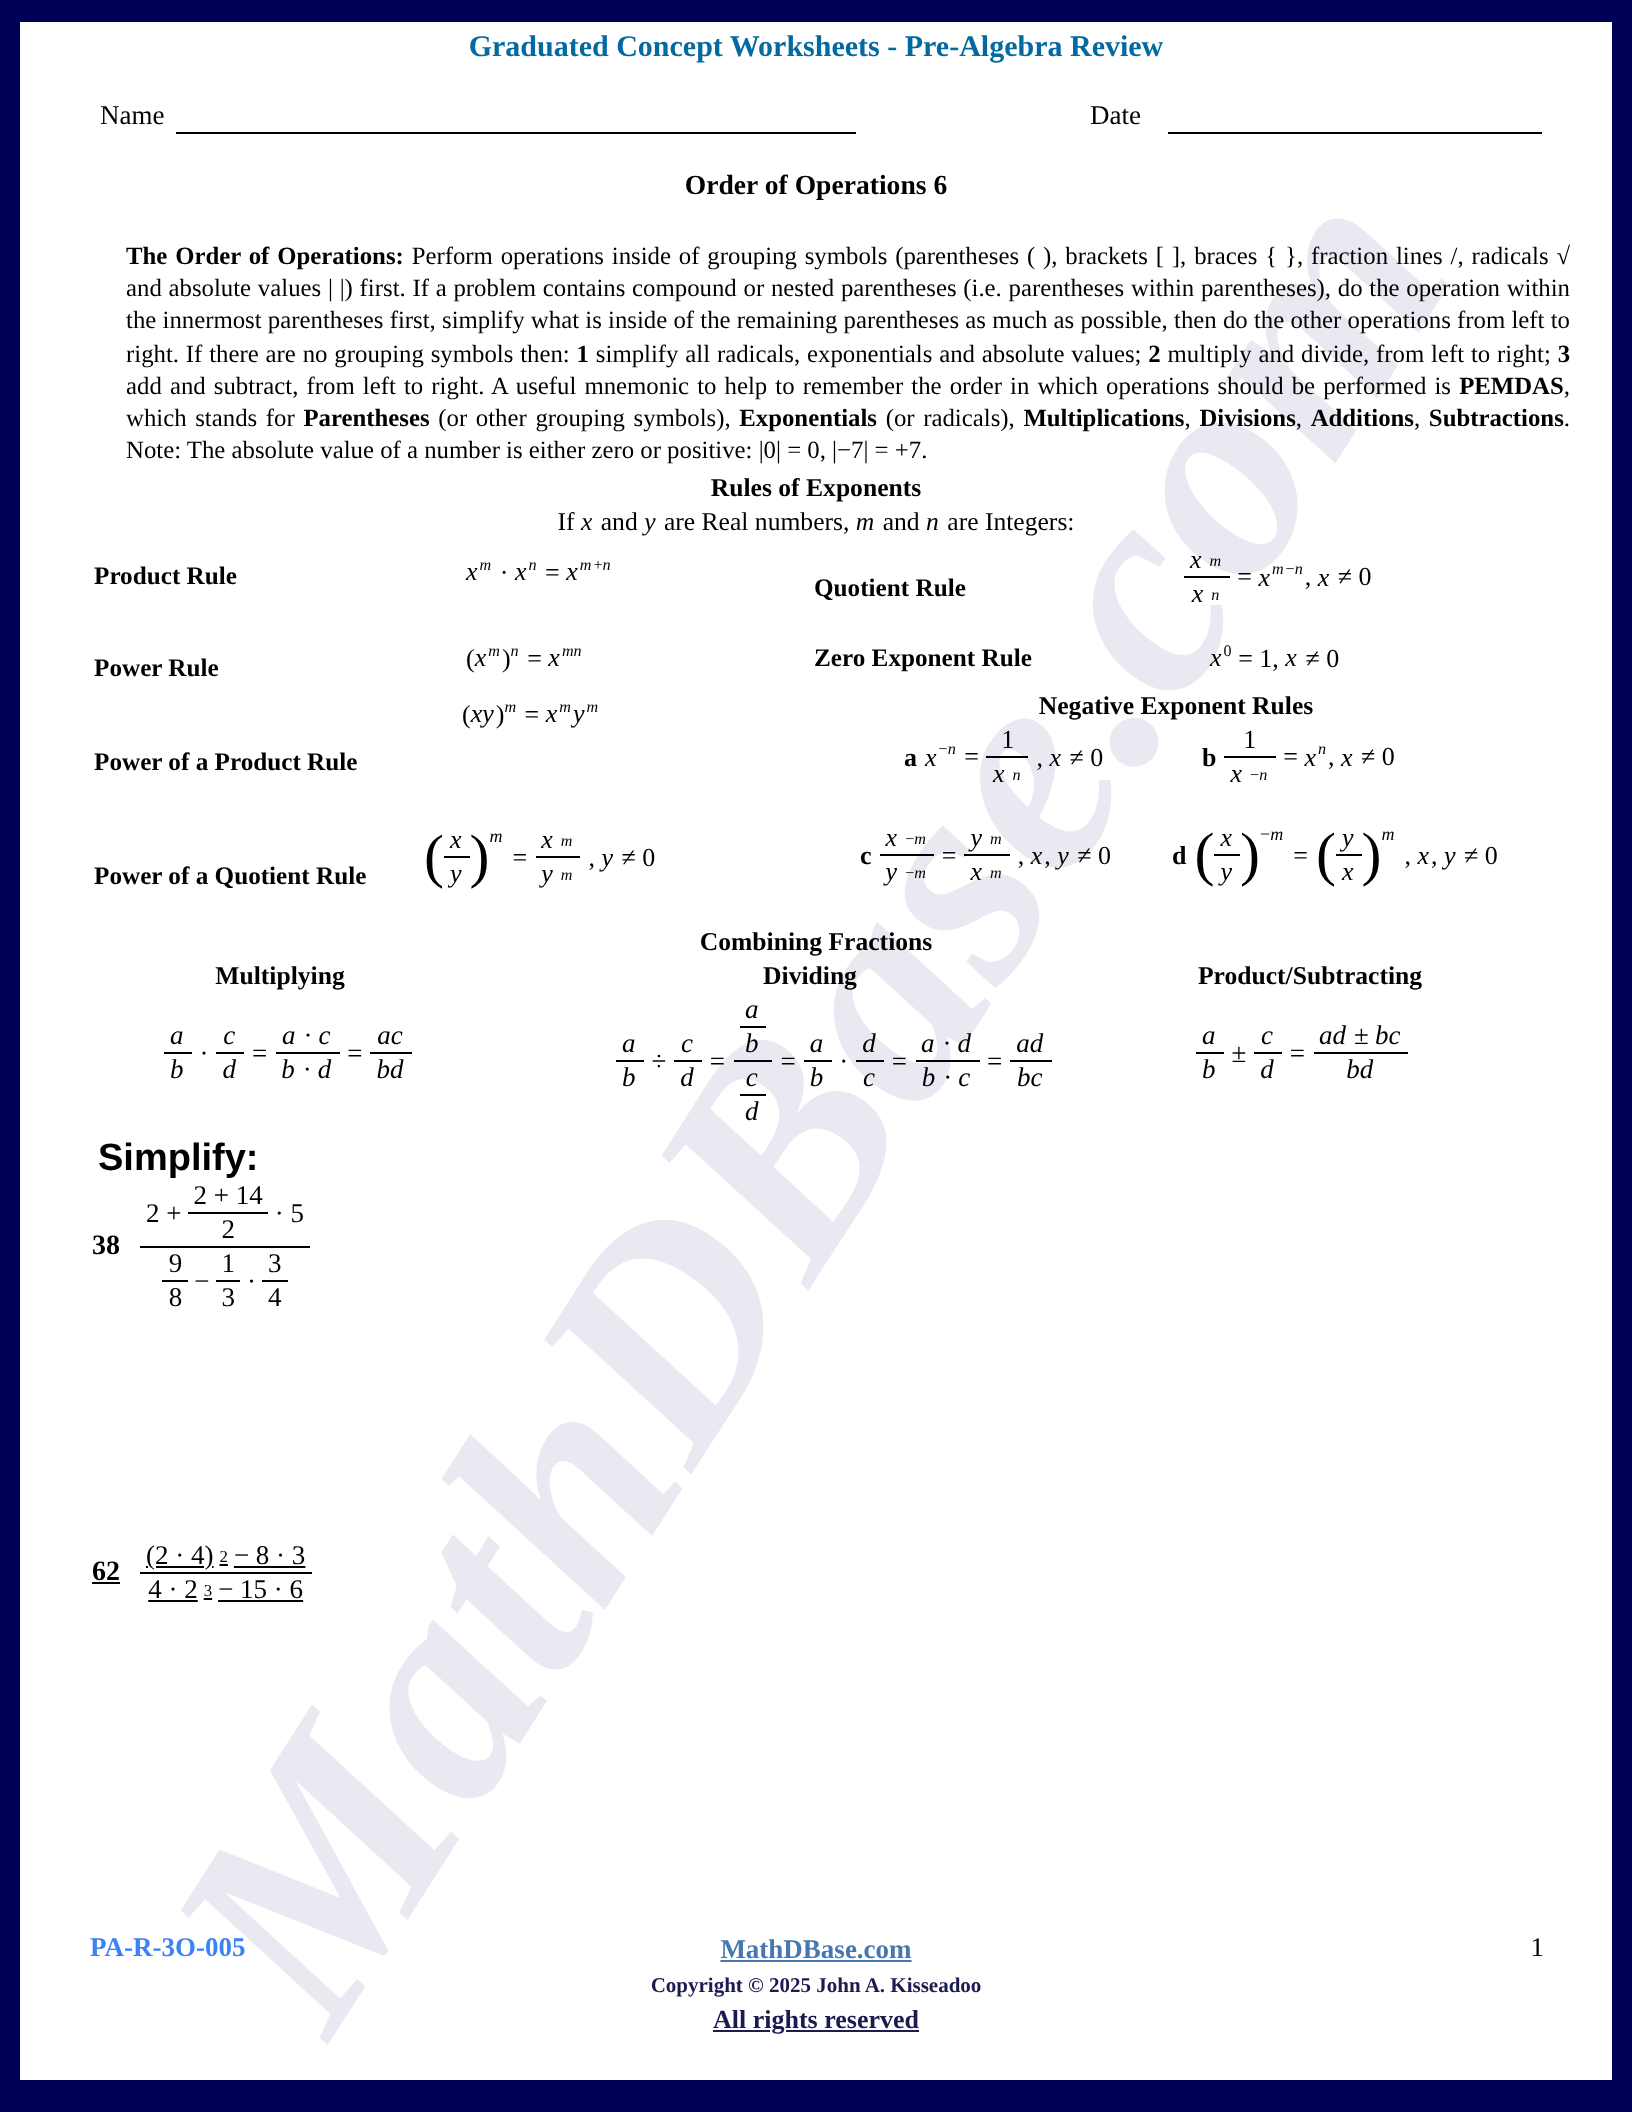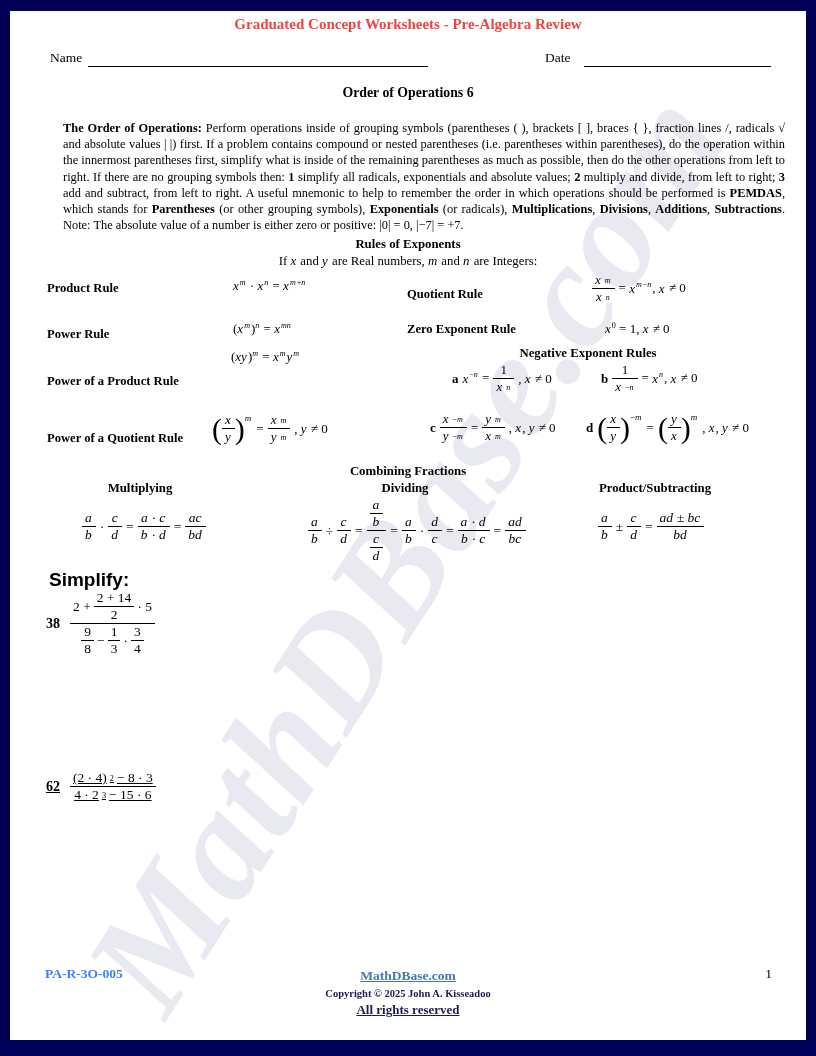--- a/index.html
+++ b/index.html
@@ -5,21 +5,21 @@
   html,body{margin:0;padding:0;background:#fff;}
   .page{position:relative;width:816px;height:1056px;background:#fff;
         font-family:"Liberation Serif",serif;color:#000;overflow:hidden;}
   .frame{position:absolute;inset:0;border:solid #000057;border-width:11px 10px 16px 10px;
          pointer-events:none;z-index:6;box-sizing:border-box;}
   .watermark{position:absolute;left:-165px;top:465px;width:1140px;text-align:center;
              transform:rotate(-57.5deg);font-size:150px;font-style:italic;font-weight:bold;
              color:#e9eaf1;z-index:0;white-space:nowrap;letter-spacing:1px;}
   .layer{position:absolute;z-index:2;}
   .center{left:0;right:0;text-align:center;}
-  .doc-title{top:16px;font-size:15px;font-weight:bold;color:#ef4444;}
+  .doc-title{top:16px;font-size:15px;font-weight:bold;color:#0369a1;}
   .nd-label{font-size:13.5px;}
   .fill-line{position:absolute;border-bottom:1.5px solid #000;height:16px;}
   .ws-title{top:85px;font-size:13.8px;font-weight:bold;}
   .intro{left:47px;top:104px;width:722px;font-size:12.4px;line-height:16.2px;
          text-align:justify;margin:16px;}
   .sec-head{font-weight:bold;font-size:12.8px;}
   .rules-head{top:237px;}
   .rules-sub{top:254px;font-size:12.8px;}
   .rlabel{position:absolute;z-index:2;font-weight:bold;font-size:12.6px;white-space:nowrap;text-align:right;}
   .m{position:absolute;z-index:2;display:flex;align-items:center;gap:4px;

